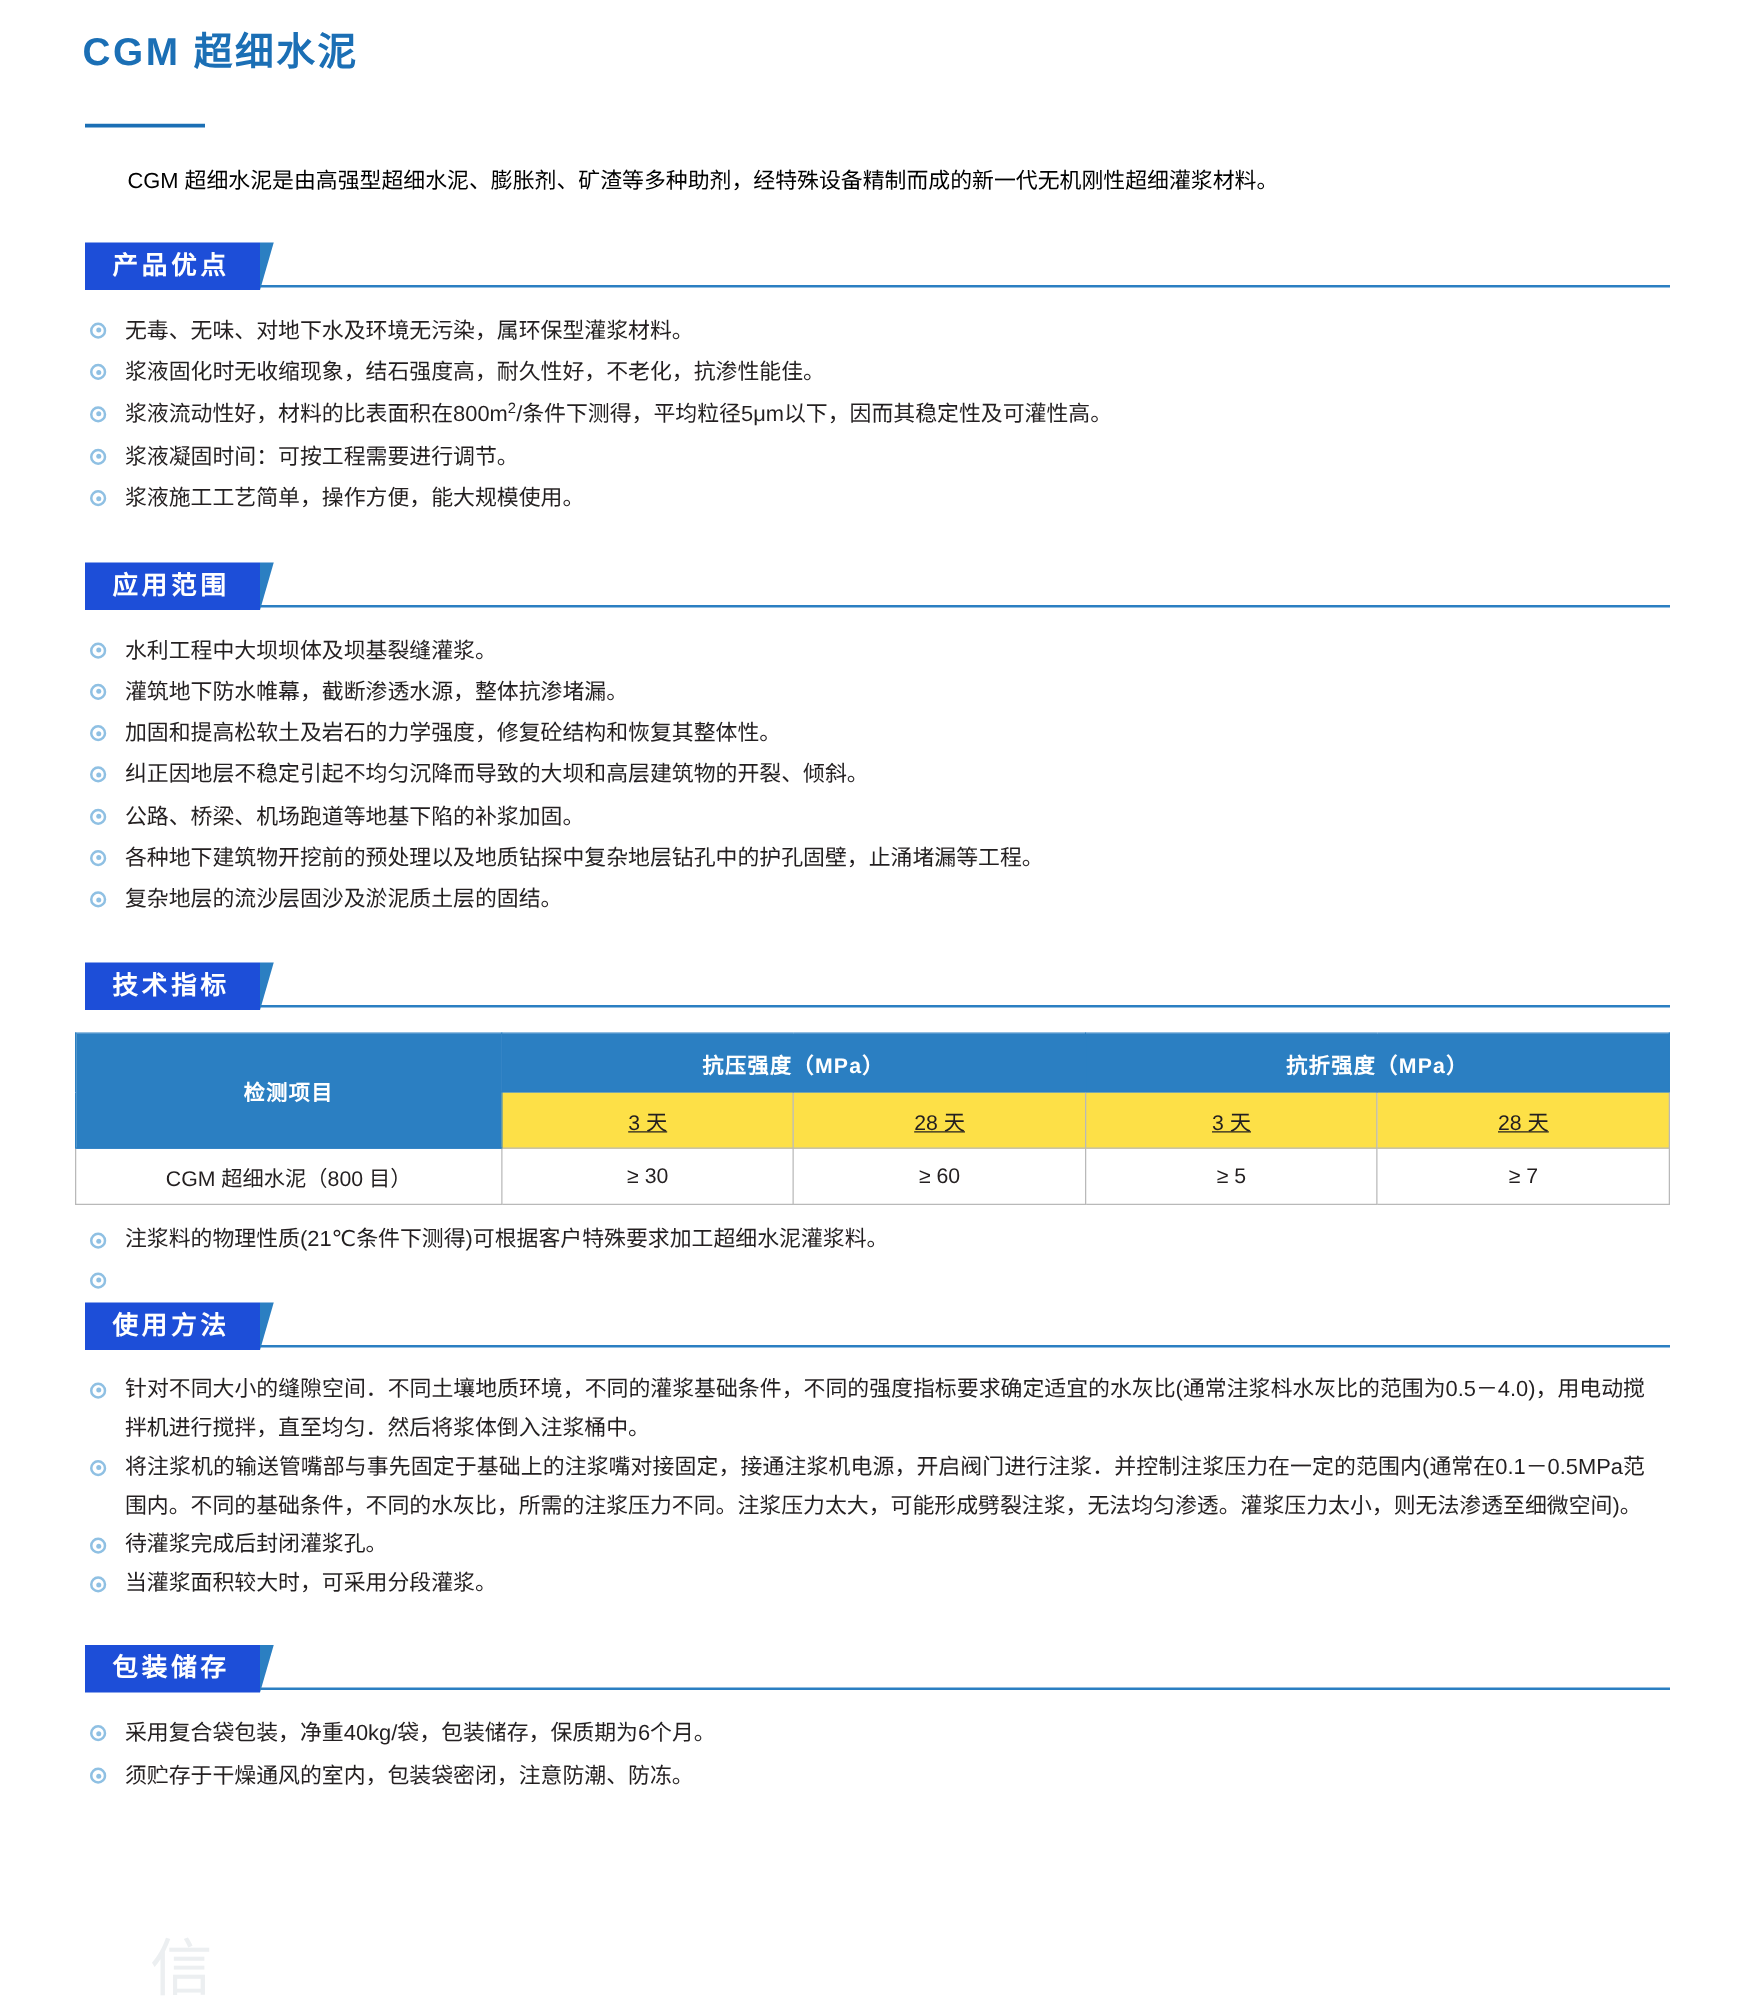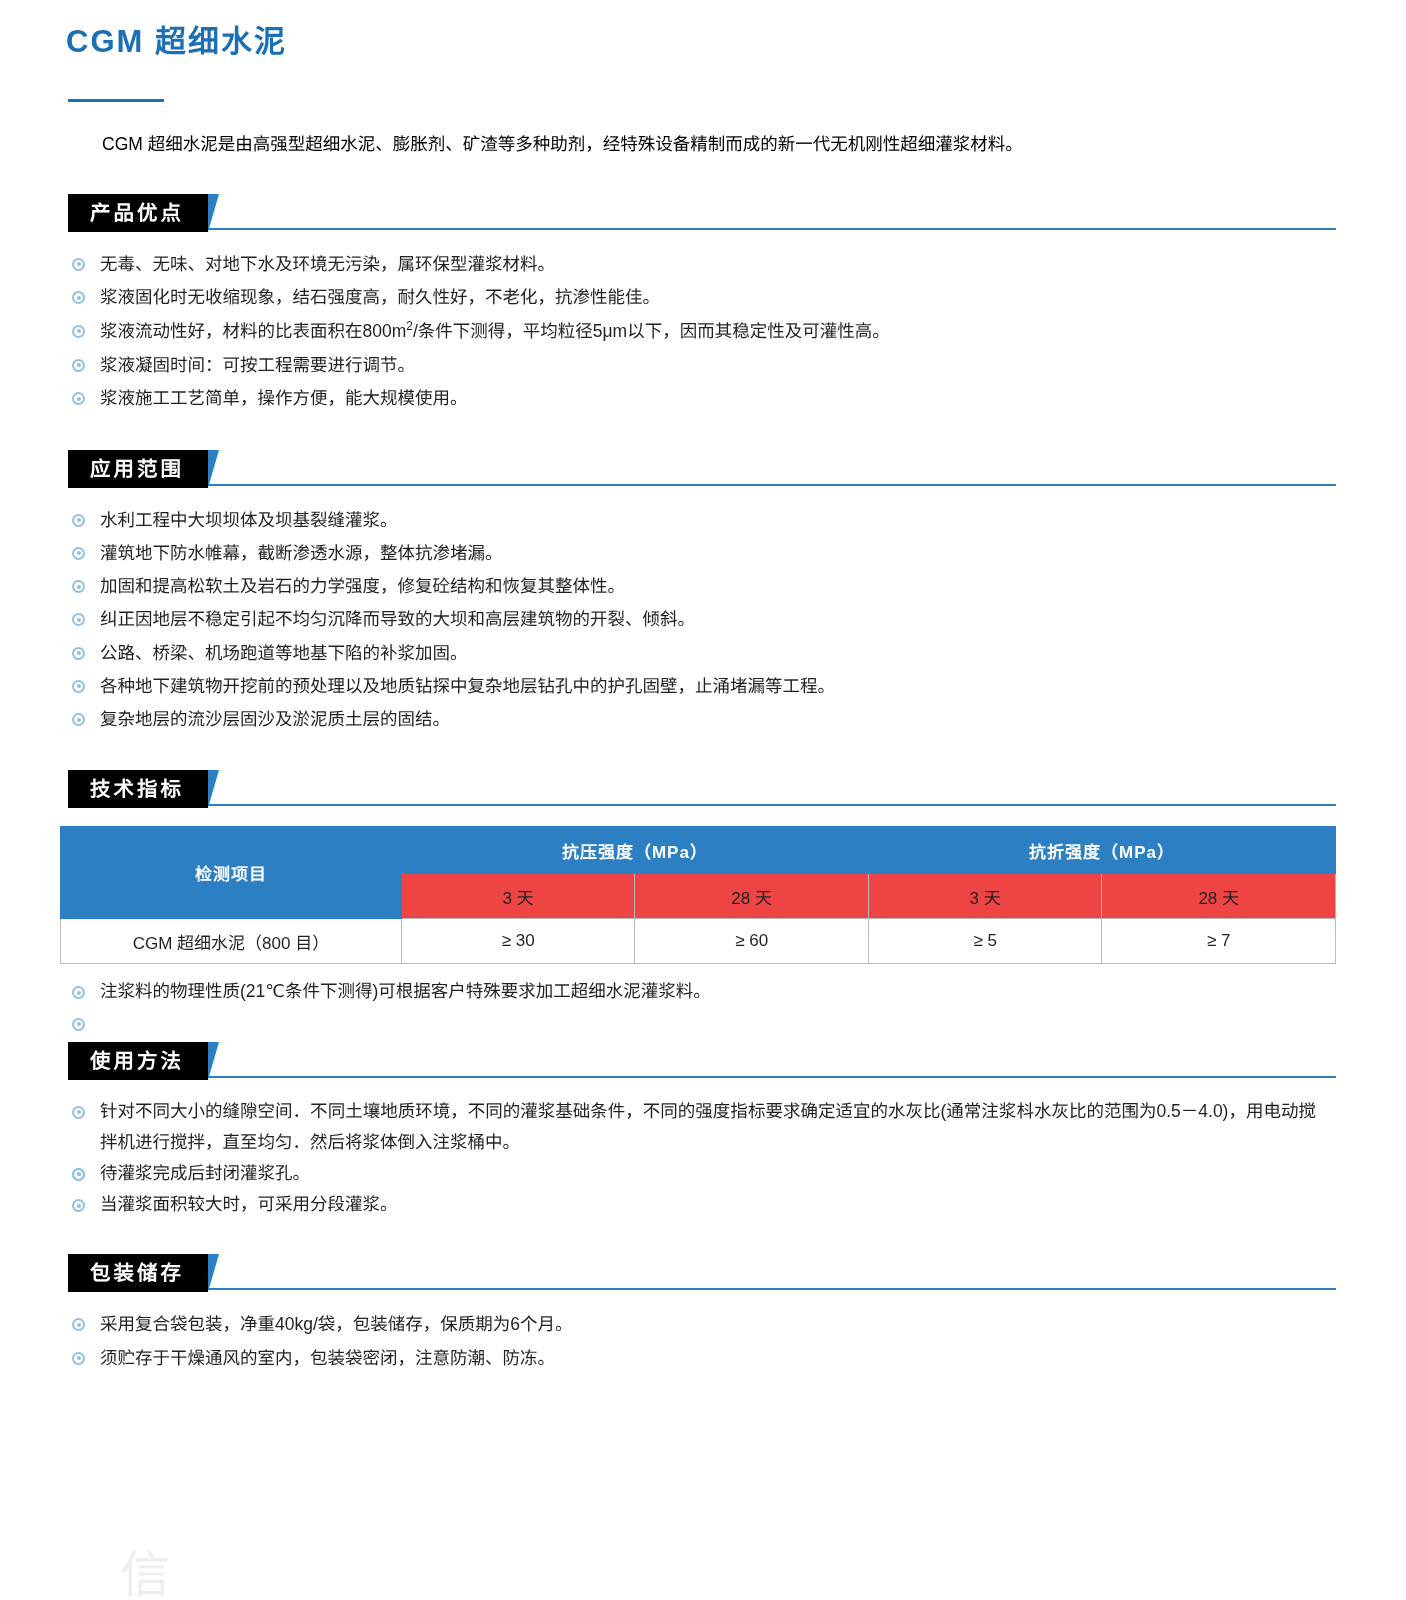--- a/index.html
+++ b/index.html
@@ -54,21 +54,21 @@
   }
   .sec-head {
     position: relative;
     height: 38px;
   }
   .sec-head .tag {
     position: absolute;
     left: 8px;
     top: 0;
     height: 38px;
-    background: #000000;
+    background: #1d4ed8;
     color: #ffffff;
     font-size: 20.5px;
     font-weight: bold;
     letter-spacing: 3px;
     line-height: 38px;
     padding: 0 24px 0 22px;
     z-index: 2;
   }
   .sec-head .tag::after {
     content: "";
@@ -147,21 +147,22 @@
   }
   table.spec thead th {
     background: #2b7fc2;
     color: #ffffff;
     font-weight: bold;
     letter-spacing: 1px;
     border-color: #2b7fc2;
     height: 44px;
   }
   table.spec tr.subhead td {
-    background: #ef4444;
+    background: #fde047;
+    text-decoration: underline;
   }
   .col-1 { width: 26.5%; }
   .col-3 { width: 22%; }
   .col-4 { width: 17%; }
   .col-5 { width: 19.5%; }
 
   .note-list { margin-top: 12px; }
   .note-list li { line-height: 1.78; text-align: justify; }
 
   .footer-space { height: 40px; }
@@ -267,21 +268,21 @@
     </ul>
   </div>
 
   <div class="section">
     <div class="sec-head">
       <div class="tag">使用方法</div>
       <div class="rule"></div>
     </div>
     <ul class="bullets para">
       <li><span class="dot"></span><span>针对不同大小的缝隙空间．不同土壤地质环境，不同的灌浆基础条件，不同的强度指标要求确定适宜的水灰比(通常注浆枓水灰比的范围为0.5－4.0)，用电动搅拌机进行搅拌，直至均匀．然后将浆体倒入注浆桶中。</span></li>
-      <li><span class="dot"></span></li>
+      <li><span class="dot"></span><span>将注浆机的输送管嘴部与事先固定于基础上的注浆嘴对接固定，接通注浆机电源，开启阀门进行注浆．并控制注浆压力在一定的范围内(通常在0.1－0.5MPa范围内。不同的基础条件，不同的水灰比，所需的注浆压力不同。注浆压力太大，可能形成劈裂注浆，无法均匀渗透。灌浆压力太小，则无法渗透至细微空间)。</span></li>
       <li><span class="dot"></span><span>待灌浆完成后封闭灌浆孔。</span></li>
       <li><span class="dot"></span><span>当灌浆面积较大时，可采用分段灌浆。</span></li>
     </ul>
   </div>
 
   <div class="section">
     <div class="sec-head">
       <div class="tag">包装储存</div>
       <div class="rule"></div>
     </div>

